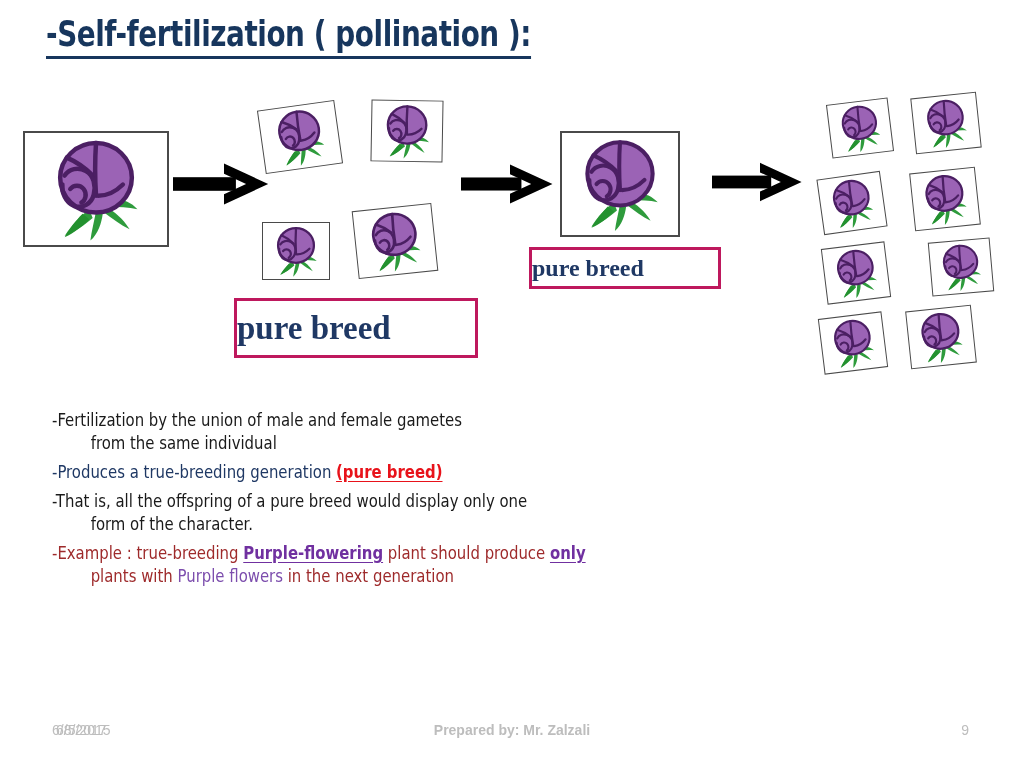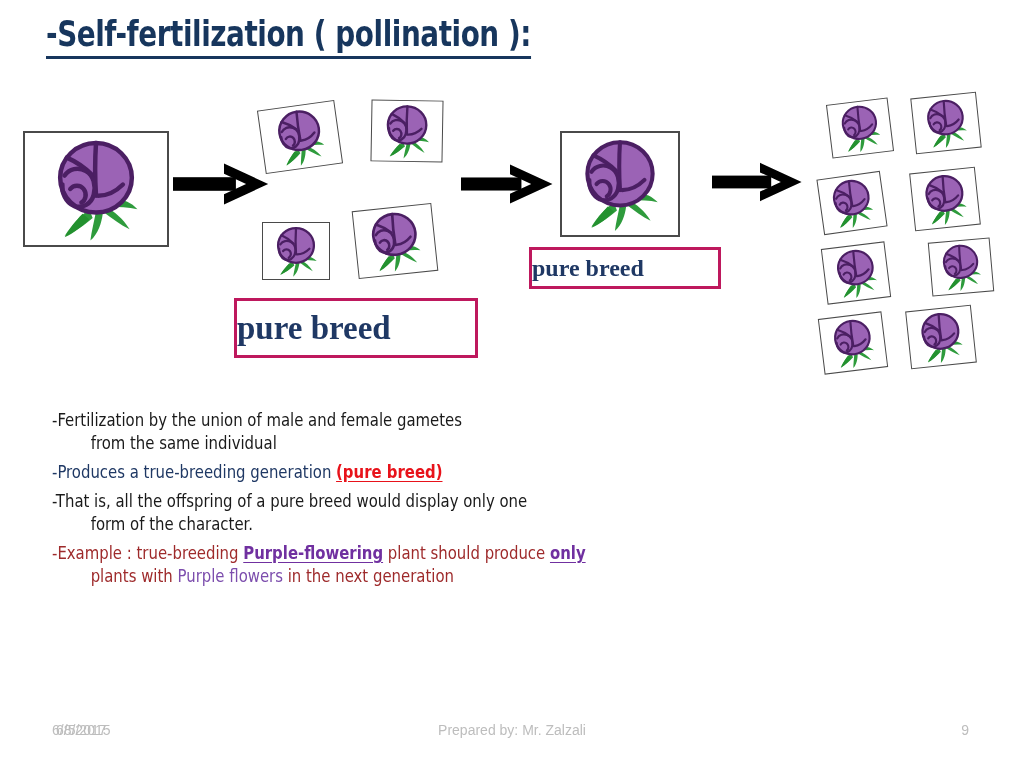--- a/index.html
+++ b/index.html
@@ -136,20 +136,21 @@
     top: 0;
     white-space: nowrap;
   }
   #footer-date .d2 { left: 4px; }
   #footer-center {
     position: absolute;
     left: 0;
     top: 0;
     width: 1024px;
     text-align: center;
+    font-weight: bold;
   }
   #footer-page {
     position: absolute;
     right: 55px;
     top: 0;
     text-align: right;
   }
 </style>
 </head>
 <body>

